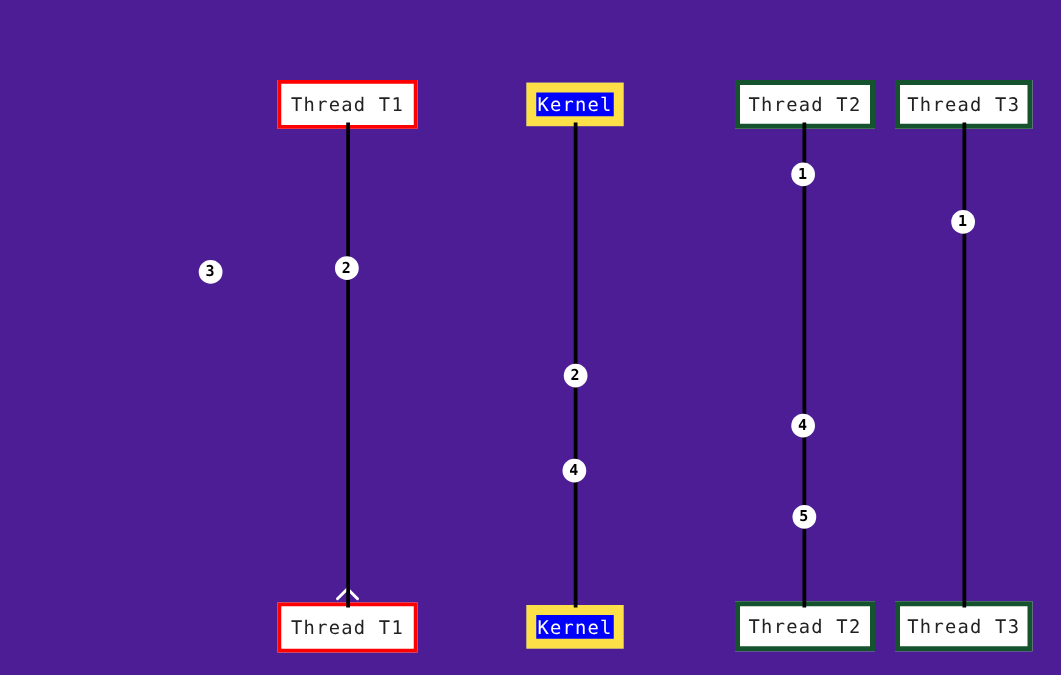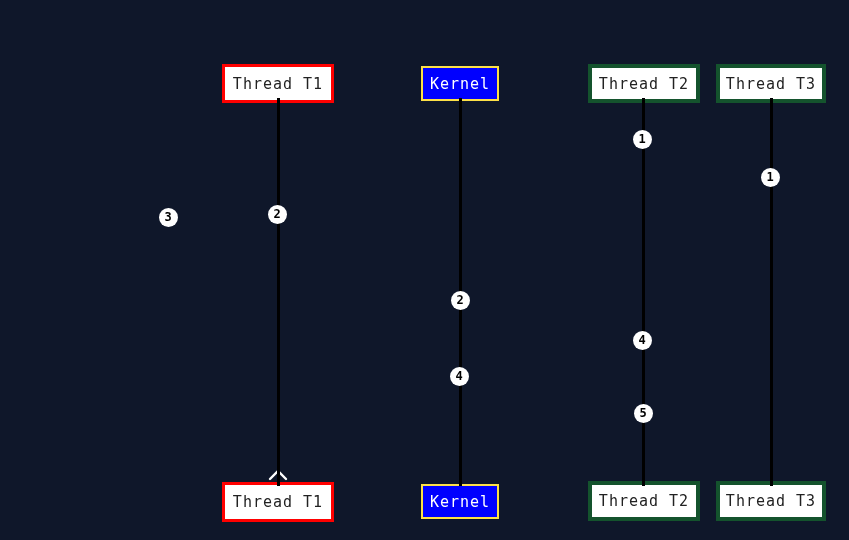--- a/index.html
+++ b/index.html
@@ -7,33 +7,33 @@
     position:relative; width:849px; height:540px; background:#000;
     overflow:hidden; font-family:"DejaVu Sans Mono","Liberation Mono",monospace;
   }
   .pbox {
     position:absolute; box-sizing:border-box; display:flex;
     align-items:center; justify-content:center;
     font-size:15px; letter-spacing:1px; white-space:nowrap; z-index:1;
   }
   .pbox.red    { background:#ffffff; border:3px solid #ff0000; color:#222222; }
   .pbox.blue   { background:#ffffff; border:4px solid #14532d; color:#222222; }
-  .pbox.kernel { background:#0000ff; border:2px solid #fde047; color:#ffffff;text-align:center; }
+  .pbox.kernel { background:#0000ff; border:8px solid #fde047; color:#ffffff;text-align:center; }
   .lifeline { position:absolute; width:3px; background:#000000; z-index:3; }
   .marker {
     position:absolute; width:19px; height:19px; border-radius:50%;
     background:#ffffff; color:#000000; display:flex; align-items:center;
     justify-content:center; font-size:12px; font-weight:bold; z-index:4;
   }
   .arrowhead-svg { position:absolute; z-index:2; }
 </style>
 </head>
 <body>
 
-<div id="stage" style="background: #0f172a;">
+<div id="stage" style="background: #4c1d95;">
   <svg class="arrowhead-svg" width="24" height="14" viewBox="0 0 24 14" style="left: 266px; top: 468px;">
     <polyline fill="none" stroke="#ffffff" stroke-width="2.4" stroke-linecap="round" stroke-linejoin="miter" points="4,11 12,3 20,11"></polyline>
   </svg>
 <div class="pbox red" style="left: 222px; top: 64px; width: 112px; height: 39px;">Thread T1</div>
     <div class="pbox kernel" style="left: 421px; top: 66px; width: 78px; height: 35px;">Kernel</div>
     <div class="pbox blue" style="left: 588px; top: 64px; width: 112px; height: 39px;">Thread T2</div>
     <div class="pbox blue" style="left: 716px; top: 64px; width: 110px; height: 39px;">Thread T3</div>
     <div class="pbox red" style="left: 222px; top: 482px; width: 112px; height: 40px;">Thread T1</div>
     <div class="pbox kernel" style="left: 421px; top: 484px; width: 78px; height: 35px;">Kernel</div>
     <div class="pbox blue" style="left: 588px; top: 481px; width: 112px; height: 40px;">Thread T2</div>

